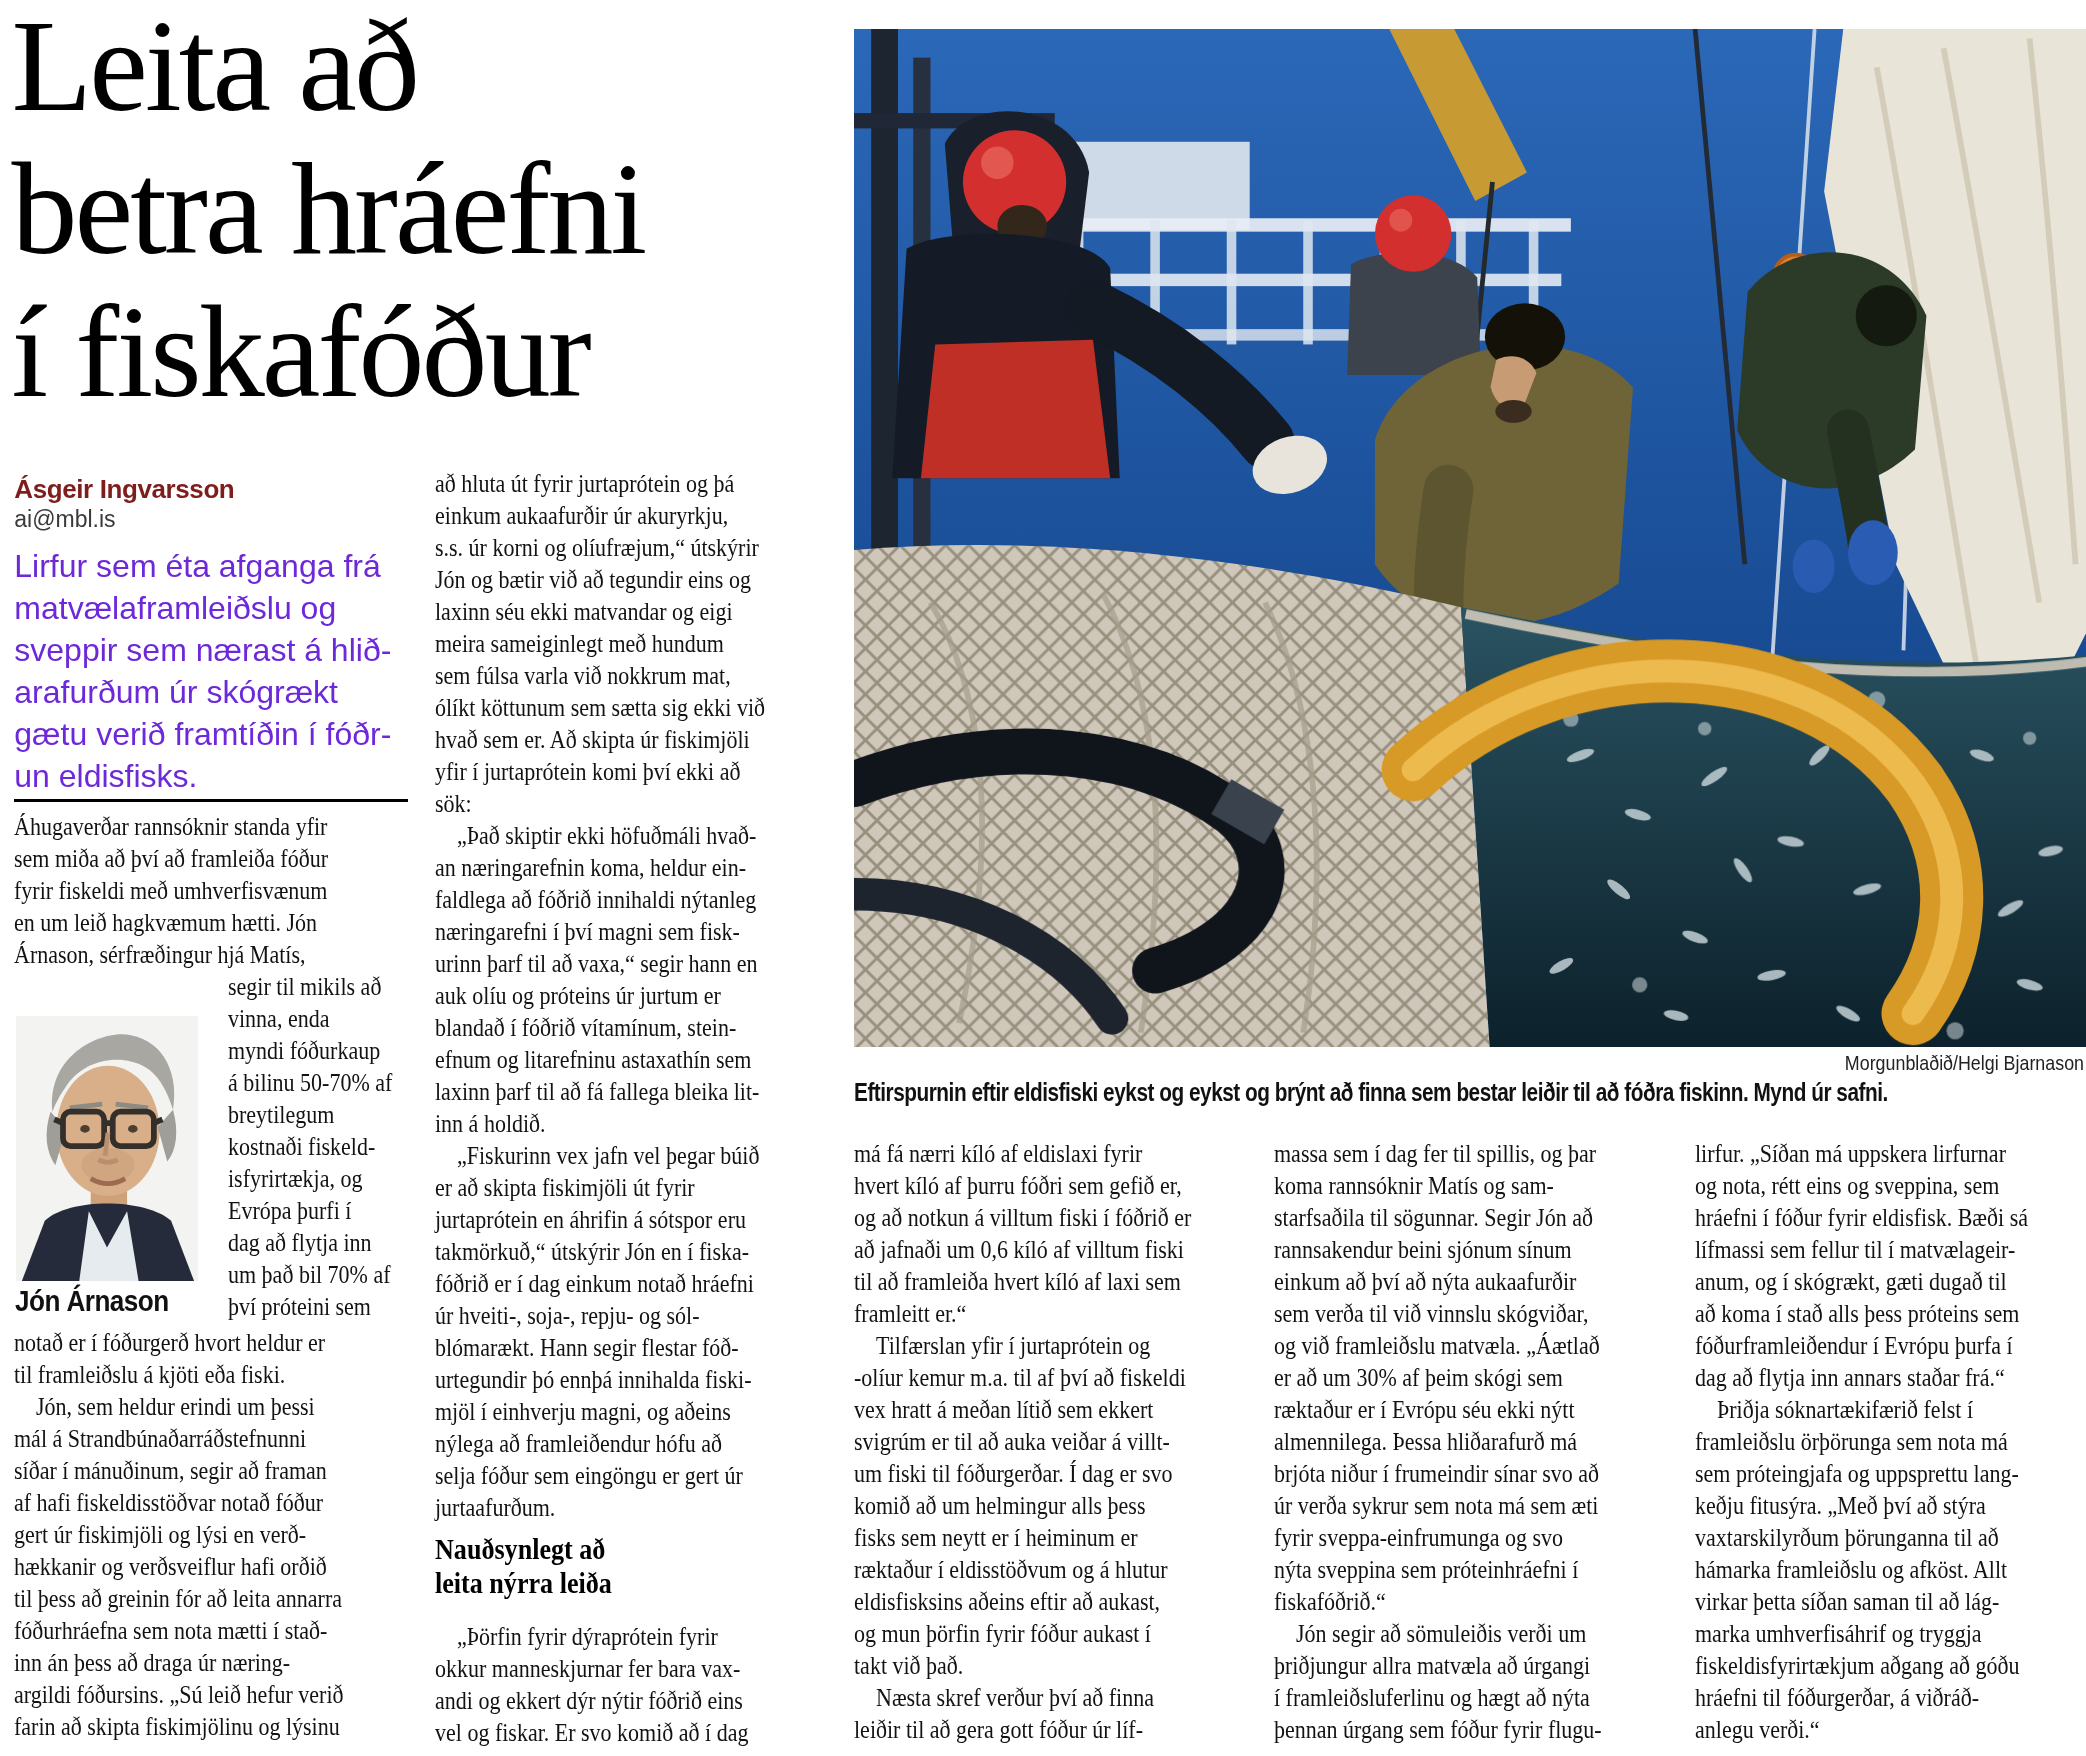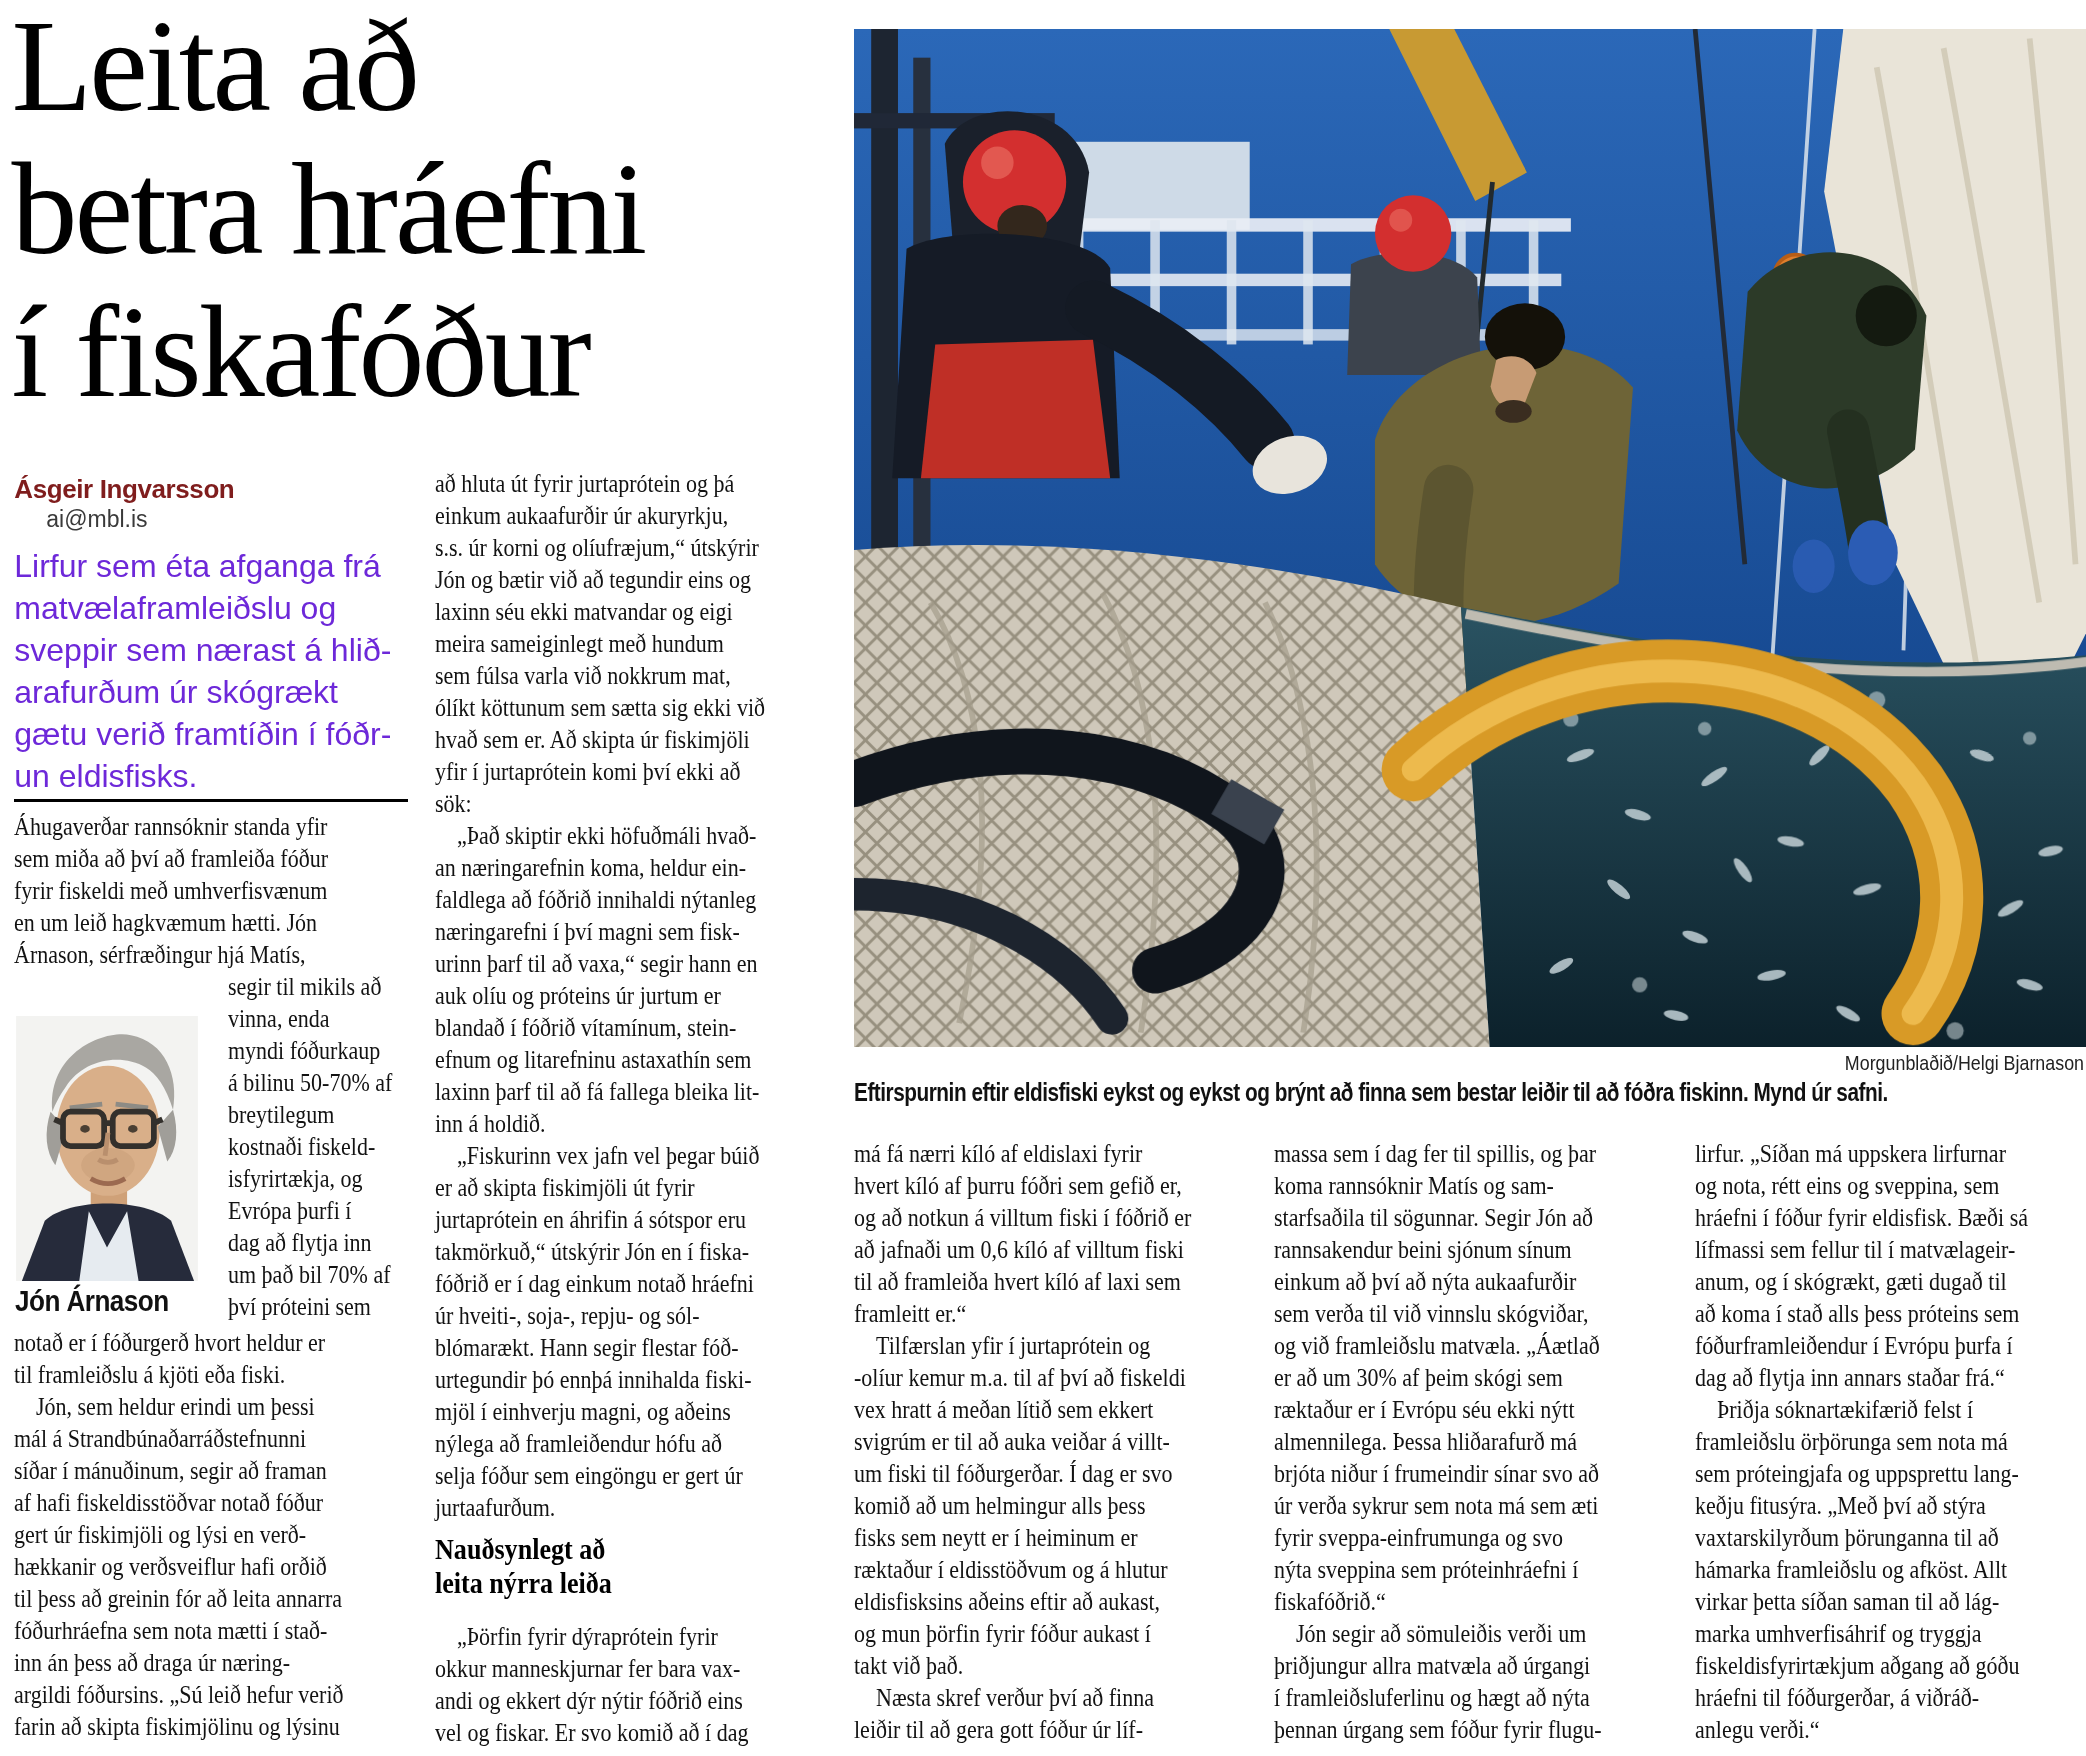--- a/index.html
+++ b/index.html
@@ -36,21 +36,21 @@
 </head>
 <body>
 
 <div id="page">
 
   <div class="abs headline lines" style="left:11.5px;top:-5.7px;width:937px;">Leita að
 betra hráefni
 í fiskafóður</div>
 
   <div class="abs byline-author" style="left:14.3px;top:474px;width:401px;">Ásgeir Ingvarsson</div>
-  <div class="abs byline-email" style="left:14.3px;top:506px;width:401px;margin-left:32px;">ai@mbl.is</div>
+  <div class="abs byline-email" style="left:14.3px;top:506px;width:401px;">ai@mbl.is</div>
 
   <div class="abs lead lines" style="left:14.3px;top:545px;width:411px;">Lirfur sem éta afganga frá
 matvælaframleiðslu og
 sveppir sem nærast á hlið-
 arafurðum úr skógrækt
 gætu verið framtíðin í fóðr-
 un eldisfisks.</div>
 
   <div class="abs rule" style="left:14.3px;top:799px;width:394px;"></div>
 

